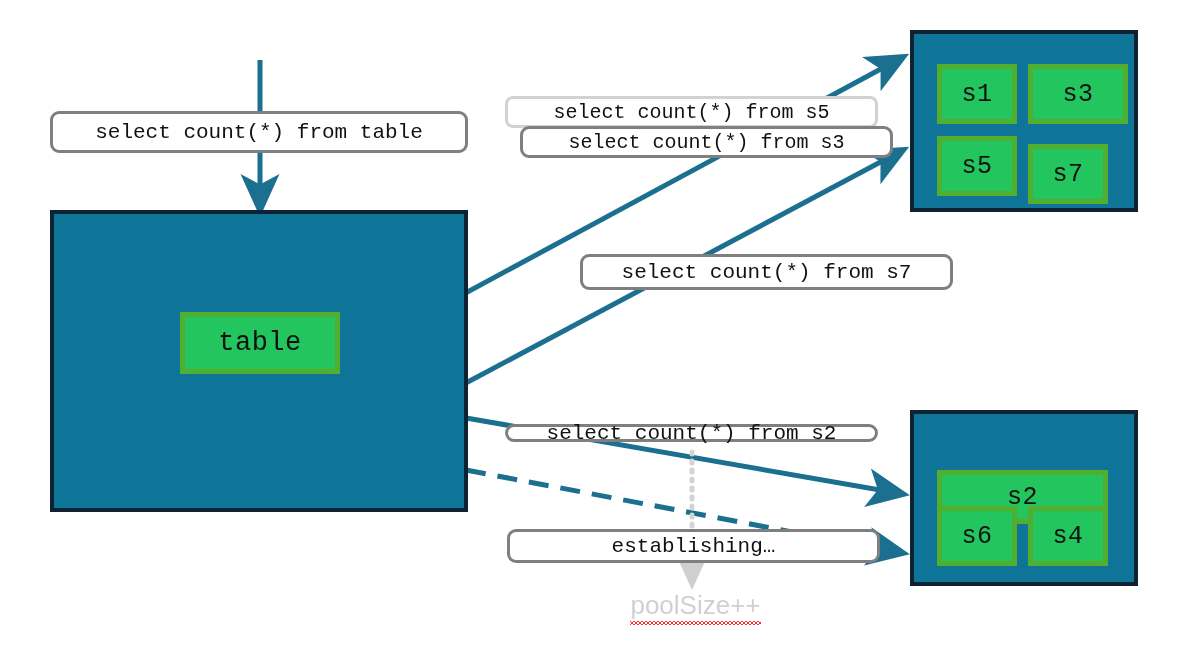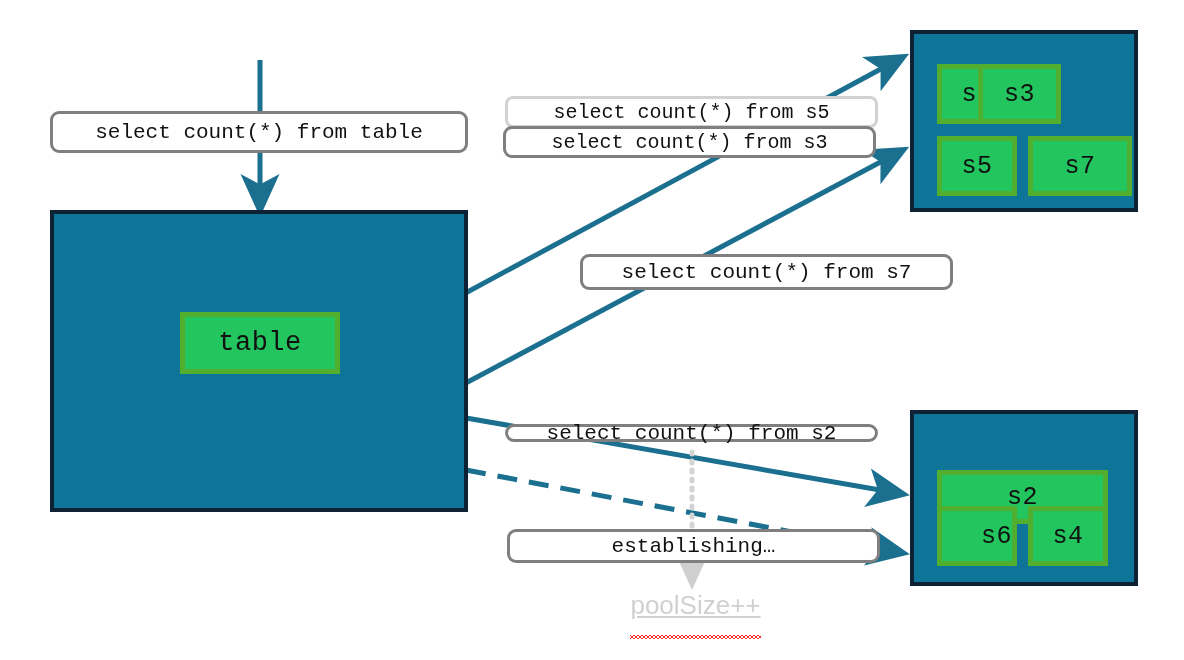--- a/index.html
+++ b/index.html
@@ -50,25 +50,25 @@
     align-items: center;
     justify-content: center;
     font-family: "Liberation Mono", "DejaVu Sans Mono", monospace;
     color: #111111;
     letter-spacing: 0.5px;
   }
   #node-table { left: 180px; top: 312px; width: 160px; height: 62px; font-size: 27px; }
 
   .srv { font-size: 25px; }
   #node-s1 { left: 937px; top: 64px;  width: 80px; height: 60px; }
-  #node-s3 { left: 978px; top: 64px; width: 83px; height: 60px; align-items: center; }
+  #node-s3 { left: 1028px; top: 64px; width: 100px; height: 60px; align-items: center; }
   #node-s5 { left: 937px; top: 136px; width: 80px; height: 60px; }
-  #node-s7 { left: 1028px; top: 136px; width: 104px; height: 60px; }
+  #node-s7 { left: 1028px; top: 144px; width: 80px; height: 60px; }
   #node-s2 { left: 937px; top: 438px; width: 171px; height: 54px; margin-top: 32px; }
-  #node-s6 { left: 937px; top: 506px; width: 80px; height: 60px; justify-content: flex-end; }
+  #node-s6 { left: 937px; top: 506px; width: 80px; height: 60px; }
   #node-s4 { left: 1028px; top: 506px; width: 80px; height: 60px; }
 
   
   .qlabel {
     position: absolute;
     background: #ffffff;
     border: 3px solid #7f7f7f;
     border-radius: 9px;
     box-sizing: border-box;
     display: flex;
@@ -76,21 +76,21 @@
     justify-content: center;
     font-family: "Liberation Mono", "DejaVu Sans Mono", monospace;
     font-size: 21px;
     color: #111111;
     white-space: nowrap;
   }
   #label-table { left: 50px;  top: 111px; width: 418px; height: 42px; z-index: 6; }
   #label-s5    { left: 505px; top: 96px;  width: 373px; height: 32px;
                  border-color: #d2d2d2; border-width: 3px; border-radius: 8px;
                  font-size: 20px; z-index: 5; }
-  #label-s3    { left: 503px; top: 126px; width: 373px; height: 32px;
+  #label-s3    { left: 520px; top: 126px; width: 373px; height: 32px;
                  font-size: 20px; z-index: 7; }
   #label-s7    { left: 580px; top: 254px; width: 373px; height: 36px; z-index: 6; }
   #label-s2    { left: 505px; top: 424px; width: 373px; height: 18px; z-index: 6; }
   #label-est   { left: 507px; top: 513px; width: 373px; height: 34px; z-index: 6; margin-top: 16px; }
 
   
   #poolsize {
     position: absolute;
     left: 598px;
     top: 590px;
@@ -98,22 +98,21 @@
     text-align: center;
     font-family: "Liberation Sans", sans-serif;
     font-size: 26px;
     color: #d0d0d0;
     white-space: nowrap;
     z-index: 6;
   }
   #poolsize .squiggle {
     position: relative;
     display: inline-block;
-    padding-bottom: 16px;
-    text-decoration: underline;
+    padding-bottom: 2px;
   }
   #poolsize .squiggle::after {
     content: "";
     position: absolute;
     left: 0;
     right: 0;
     bottom: -2px;
     height: 4px;
     background-image:
       linear-gradient(45deg, transparent 40%, #ff2a2a 40%, #ff2a2a 60%, transparent 60%),

